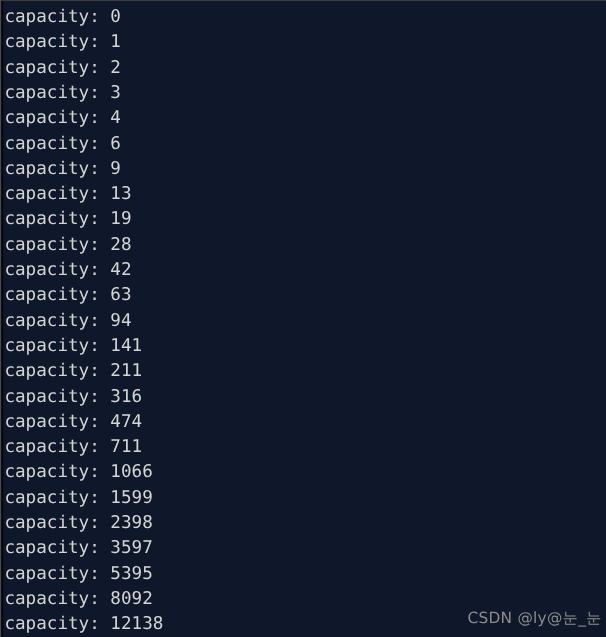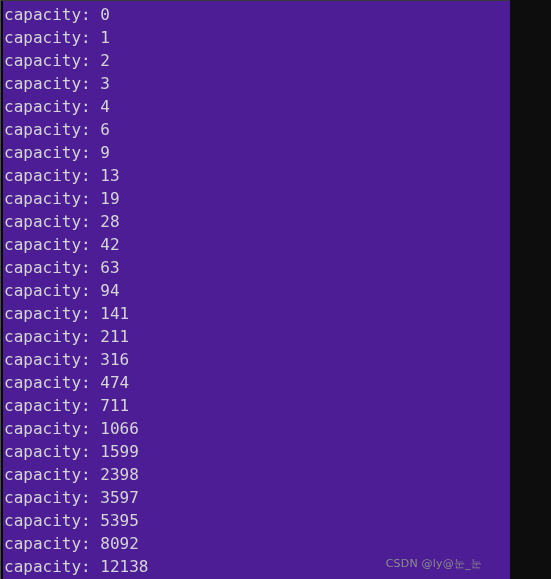--- a/index.html
+++ b/index.html
@@ -2,23 +2,23 @@
 <html><head>
 <meta charset="utf-8">
 <style>
   html, body {
     margin: 0;
     padding: 0;
     background: #0d0d0d;
   }
   #console-window {
     position: relative;
-    width: 510px;
+    width: 551px;
     height: 579px;
-    background: #4c1d95;
+    background: #0f172a;
     overflow: hidden;
     box-sizing: border-box;
   }
   
   #edge-top {
     position: absolute;
     left: 0; top: 0;
     width: 551px; height: 1px;
     background: #3a3a3a;
   }
@@ -50,24 +50,24 @@
   .console-line {
     height: 23px;
     line-height: 23px;
     font-family: "DejaVu Sans Mono", "Liberation Mono", monospace;
     font-size: 16px;
     color: #d5d5d5;
     white-space: pre;
   }
   #watermark {
     position: absolute;
-    right: 28px;
+    right: 4px;
     bottom: 8px;
     font-family: "DejaVu Sans", "Liberation Sans", sans-serif;
-    font-size: 11px;
+    font-size: 14px;
     color: #8d8d8d;
     letter-spacing: 0.2px;
     user-select: none;
   }
 </style>
 </head>
 <body>
 
 <div id="console-window">
 

